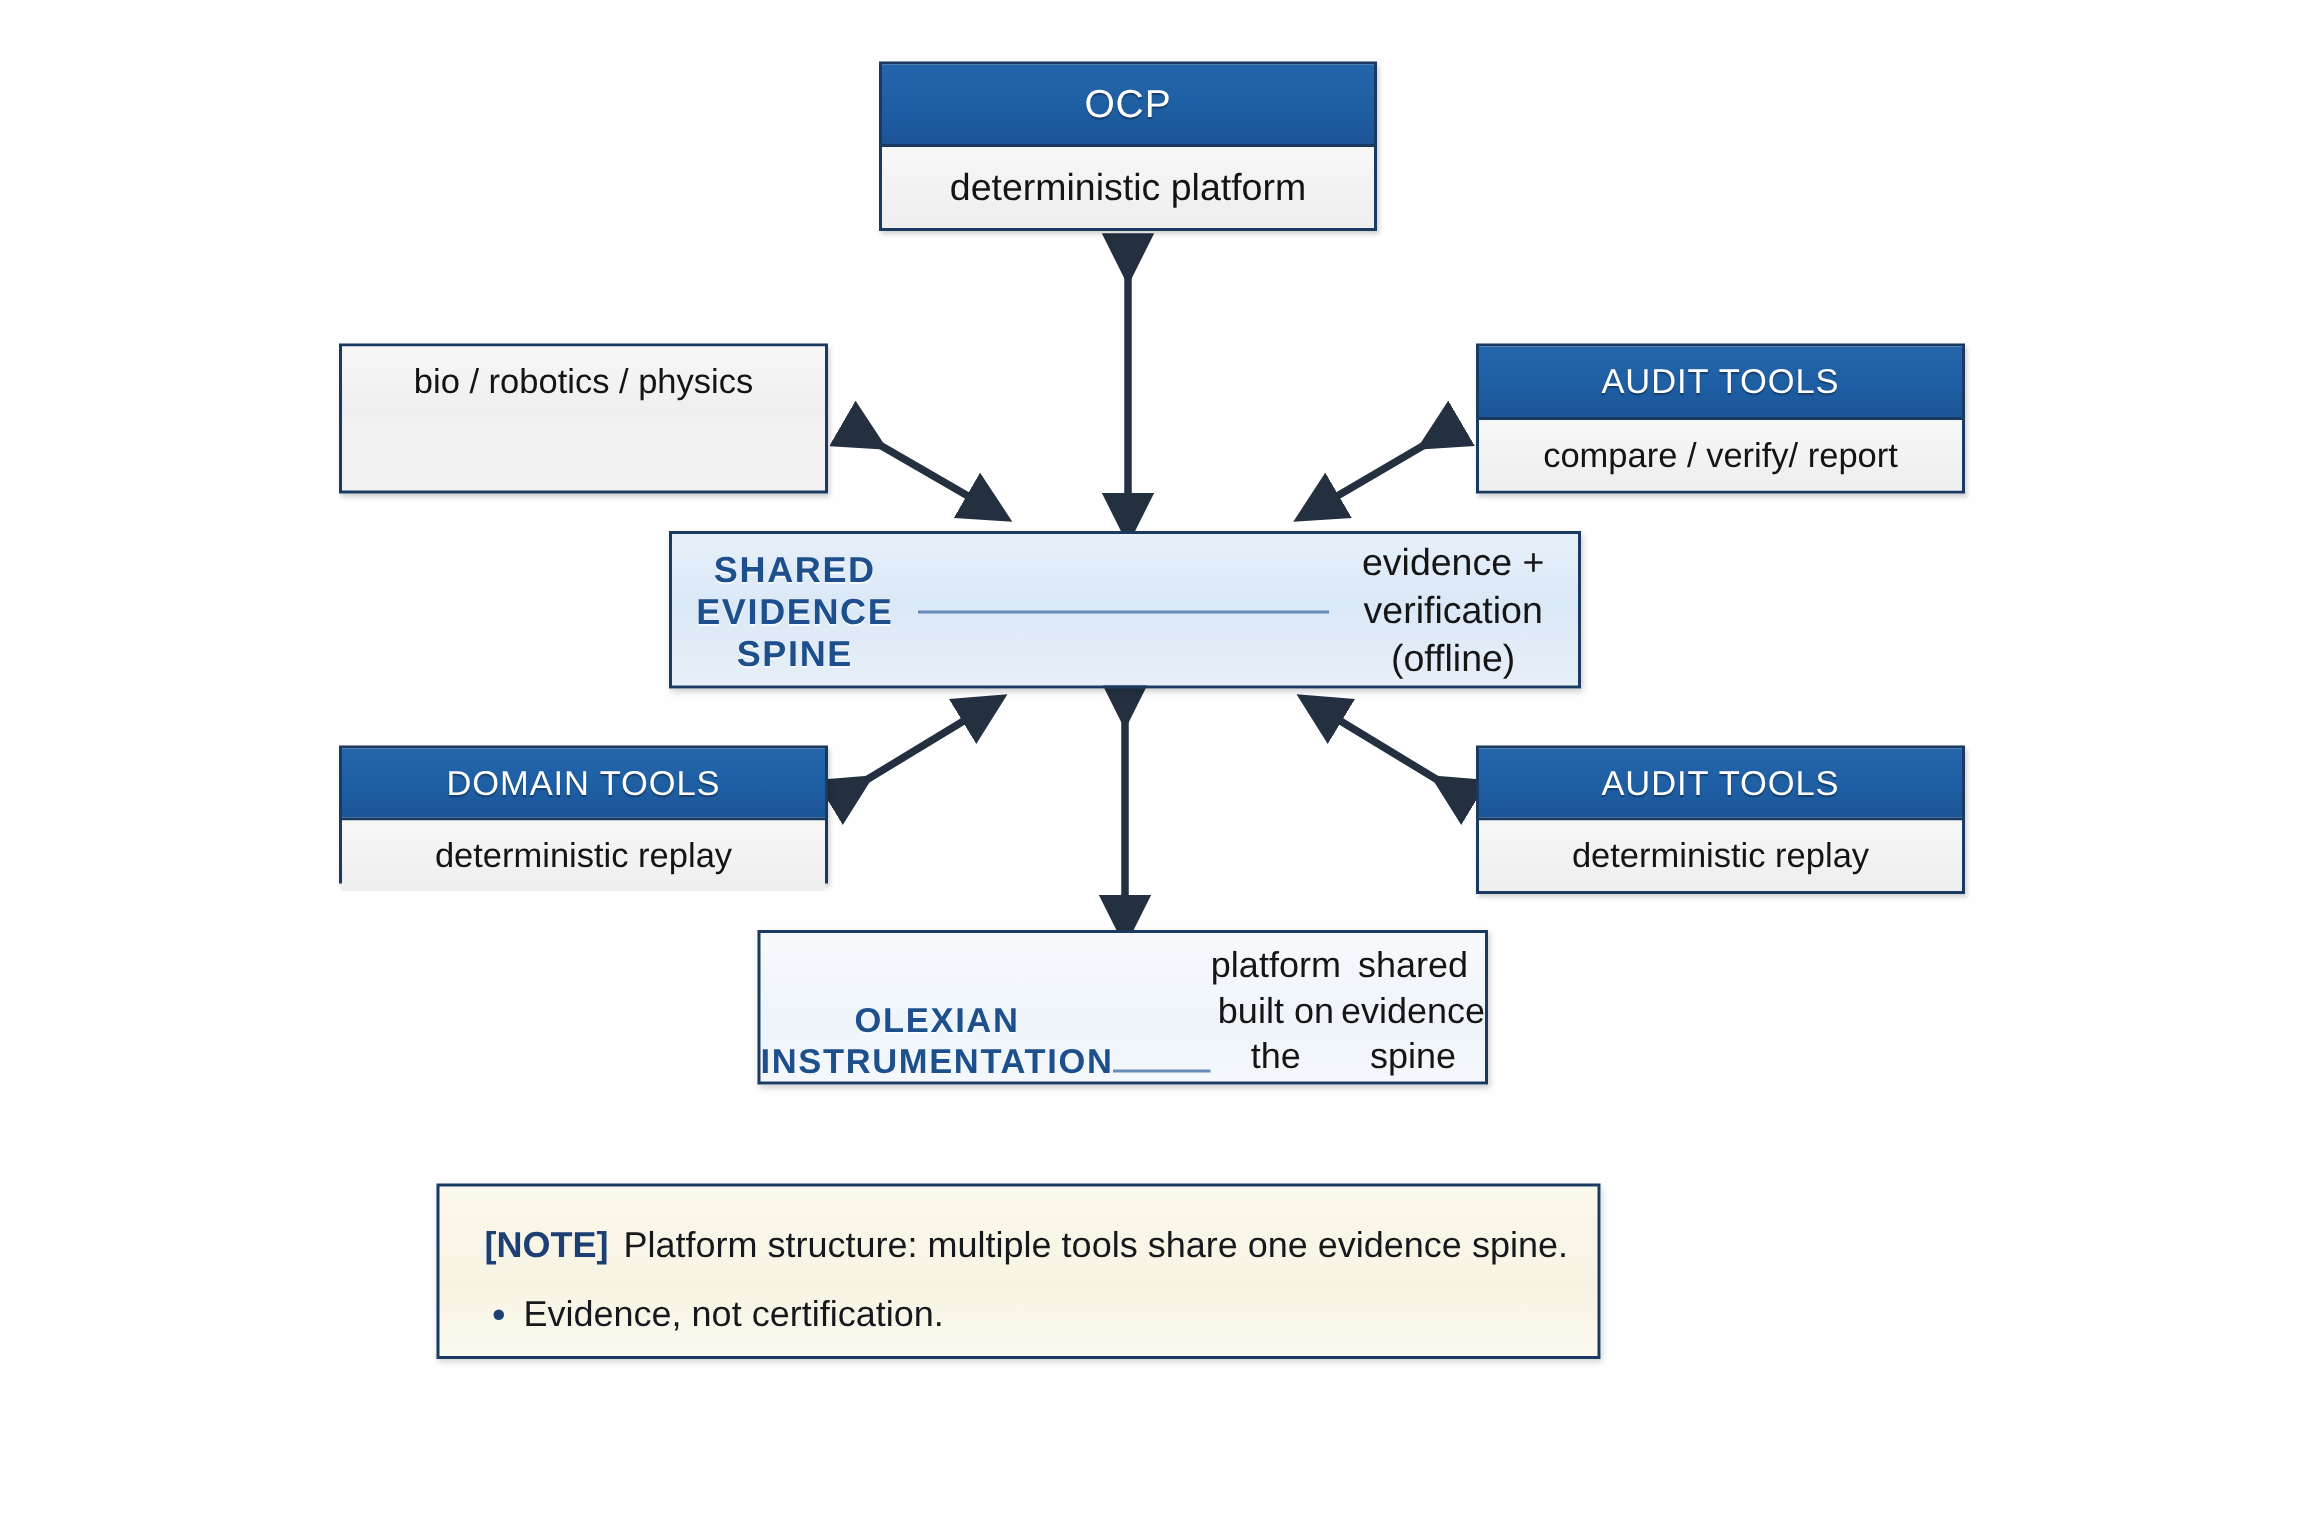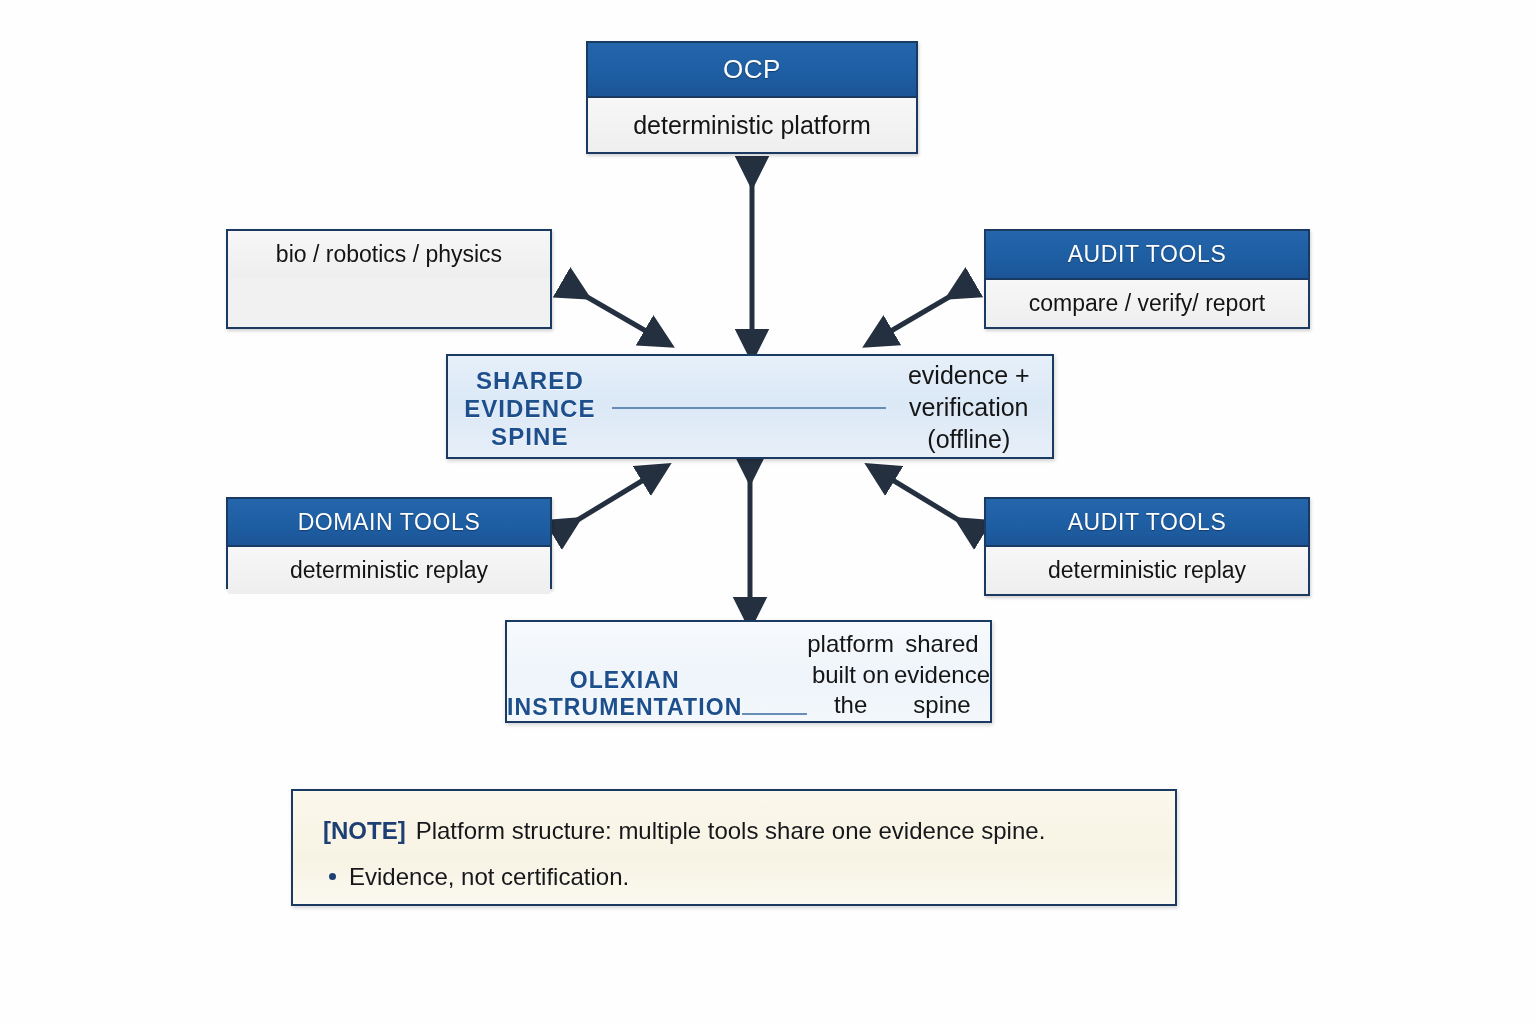--- a/index.html
+++ b/index.html
@@ -183,21 +183,21 @@
     <div class="body" style="height:47px; font-size:23px;">deterministic replay</div>
   </div>
 
   <div class="panel pale" style="left:505px; top:620px; width:487px; height:103px;align-items:flex-end;">
     <div class="ptitle" style="font-size:23px; margin-top:2px;">OLEXIAN INSTRUMENTATION</div>
     <div class="rule" style="width:440px; margin:8px 0 6px 0;"></div>
     <div class="psub" style="font-size:24px;">platform built on the</div>
     <div class="psub" style="font-size:24px;">shared evidence spine</div>
   </div>
 
-  <div class="note" style="left:291px; top:789px; width:886px; height:117px;">
+  <div class="note" style="left:291px; top:789px; width:776px; height:117px;">
     <div class="note-line">
       <span class="note-tag">[NOTE]</span><span>Platform structure: multiple tools share one evidence spine.</span>
     </div>
     <div class="note-line note-bullet">
       <span class="dot"></span>
       <span>Evidence, not certification.</span>
     </div>
   </div>
 
 </div>

